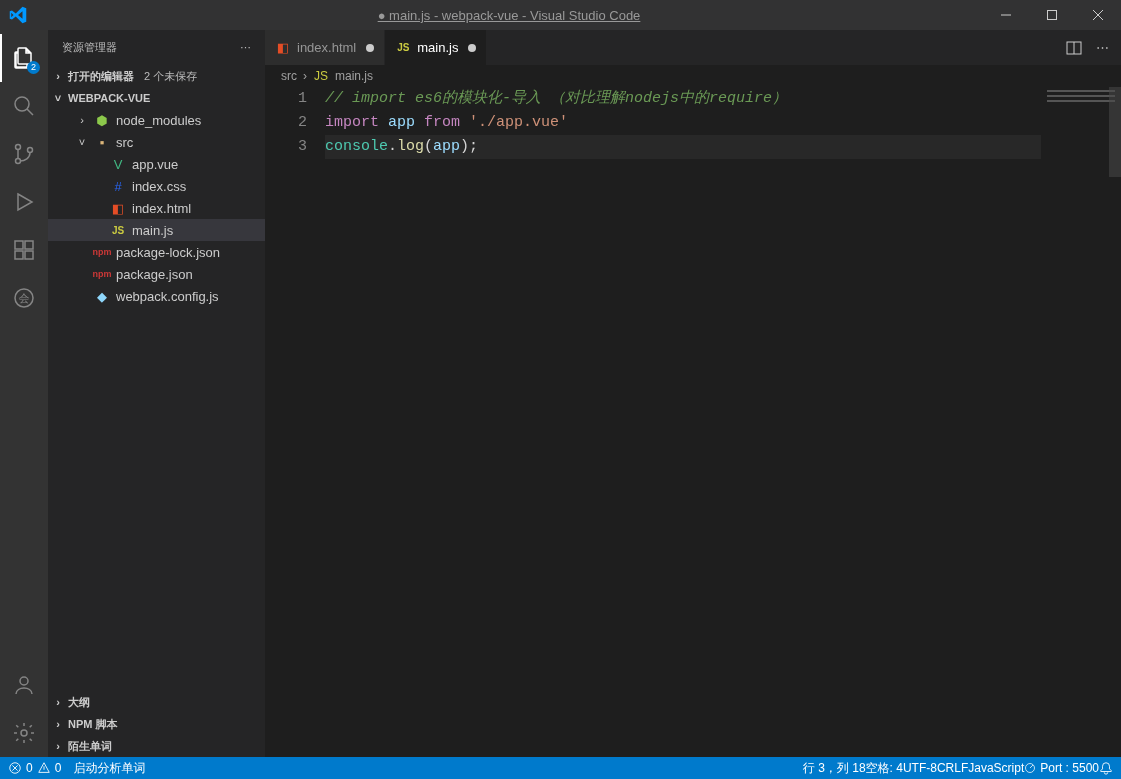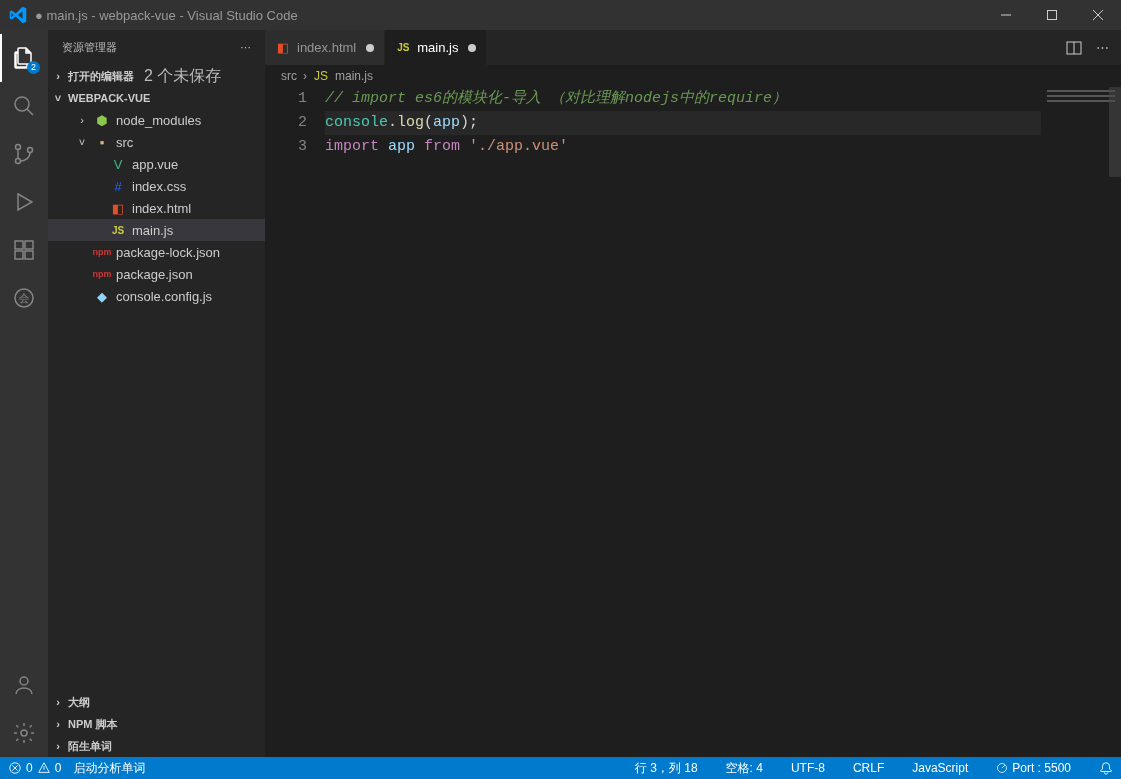--- a/index.html
+++ b/index.html
@@ -19,41 +19,41 @@
   background: #323233;
   display: flex;
   align-items: center;
   color: #cccccc;
 }
 .titlebar .logo {
   width: 35px; display:flex; justify-content:center; align-items:center;
 }
 .titlebar .menu { display:flex; }
 .titlebar .menu-item { padding: 0 8px; height:30px; display:flex; align-items:center; cursor:pointer; }
-.titlebar .title { flex:1; text-align:left; color:#999; }
+.titlebar .title { flex:1; text-align:center; color:#999;text-decoration:underline; }
 .titlebar .win-controls { display:flex; }
 .titlebar .win-btn { width:46px; height:30px; display:flex; align-items:center; justify-content:center; cursor:pointer; color:#ccc; }
 
 .main { flex:1; display:flex; min-height:0; }
 .activitybar {
   width: 48px; background:#333333; display:flex; flex-direction:column; align-items:center;
   padding-top:4px;
 }
 .activity-item { width:48px; height:48px; display:flex; align-items:center; justify-content:center; cursor:pointer; position:relative; color:#858585; }
 .activity-item.active { color:#fff; }
 .activity-item.active::before { content:""; position:absolute; left:0; top:0; bottom:0; width:2px; background:#fff; }
 .activity-badge { position:absolute; bottom:8px; right:8px; background:#007acc; color:#fff; font-size:9px; padding:0 4px; border-radius:8px; line-height:13px;}
 .activity-spacer { flex:1; }
 
 .sidebar {
   width: 217px; background:#252526; display:flex; flex-direction:column; overflow:hidden;
 }
 .sidebar-header { height:35px; display:flex; align-items:center; justify-content:space-between; padding:0 14px; font-size:11px; color:#bbb; }
 .sidebar-section-head { height:22px; display:flex; align-items:center; padding-left:4px; font-size:11px; font-weight:700; color:#ccc; gap:4px; cursor:pointer; }
-.sidebar-section-head .extra { font-weight:400; color:#bbb; margin-left:6px; font-size:16px;}
+.sidebar-section-head .extra { font-weight:400; color:#bbb; margin-left:6px; font-size:11px;}
 .tree { flex:1; overflow:auto; }
 .tree-row { height:22px; display:flex; align-items:center; padding-left:14px; cursor:pointer; gap:6px; white-space:nowrap; }
 .tree-row.indent1 { padding-left:28px; }
 .tree-row.indent2 { padding-left:44px; }
 .tree-row.selected { background:#37373d; }
 .icon { width:16px; display:inline-flex; justify-content:center; }
 .chev { width:12px; text-align:center; color:#ccc; font-size:11px;}
 .sidebar-footer-sec { height:22px; display:flex; align-items:center; padding-left:4px; font-size:11px; font-weight:700; color:#ccc; gap:4px; cursor:pointer;}
 
 .ico-folder { color:#dcb67a; }
@@ -83,21 +83,21 @@
 
 .c-comment { color:#6a9955; font-style:italic; }
 .c-keyword { color:#c586c0; }
 .c-var { color:#9cdcfe; }
 .c-string { color:#ce9178; }
 .c-func { color:#dcdcaa; }
 .c-obj { color:#4ec9b0; }
 .c-punct { color:#d4d4d4; }
 
 .statusbar { height:22px; background:#007acc; display:flex; align-items:center; color:#fff; font-size:12px; padding:0 8px; gap:12px;}
-.statusbar .sb-right { margin-left:auto; display:flex; gap:28px; align-items:center;}
+.statusbar .sb-right { margin-left:auto; display:flex; gap:0; align-items:center;}
 .sb-item { display:flex; align-items:center; gap:4px; cursor:pointer;}
 svg { display:block; }
 </style>
 </head>
 <body>
 
 <div class="titlebar">
   <div class="logo">
     <svg width="18" height="18" viewBox="0 0 24 24">
         <path fill="#0098ff" d="M23 3l-5-2-9 9-5-4-3 1v10l3 1 5-4 9 9 5-2V3zM3 15V9l3 3-3 3zm15 2l-6-5 6-5v10z"></path>
@@ -231,21 +231,21 @@
           <span>package-lock.json</span>
         </div>
         <div class="tree-row indent1">
           <span class="chev"></span>
           <span class="icon ico-npm" style="font-size:9px;font-weight:700;">npm</span>
           <span>package.json</span>
         </div>
         <div class="tree-row indent1">
           <span class="chev"></span>
           <span class="icon ico-webpack">◆</span>
-          <span>console.config.js</span>
+          <span>webpack.config.js</span>
         </div>
       </div>
     <div class="sidebar-footer-sec">
       <span class="chev">›</span>
       <span>大纲</span>
     </div>
     <div class="sidebar-footer-sec">
       <span class="chev">›</span>
       <span>NPM 脚本</span>
     </div>
@@ -284,22 +284,22 @@
       <span>main.js</span>
     </div>
     <div class="editor">
       <div class="gutter" id="gutter">
           <div>1</div>
           <div>2</div>
           <div>3</div>
         </div>
       <div class="codearea" id="codearea">
           <div class="codeline"><span class="c-comment">// import es6的模块化-导入 （对比理解nodejs中的require）</span></div>
+          <div class="codeline"><span class="c-keyword">import</span> <span class="c-var">app</span> <span class="c-keyword">from</span> <span class="c-string">'./app.vue'</span></div>
           <div class="codeline hl"><span class="c-obj">console</span><span class="c-punct">.</span><span class="c-func">log</span><span class="c-punct">(</span><span class="c-var">app</span><span class="c-punct">);</span></div>
-          <div class="codeline"><span class="c-keyword">import</span> <span class="c-var">app</span> <span class="c-keyword">from</span> <span class="c-string">'./app.vue'</span></div>
         </div>
       <div class="minimap">
         <div class="mm-line"></div>
           <div class="mm-line"></div>
           <div class="mm-line"></div>
         <div class="mm-scroll"></div>
       </div>
     </div>
   </div>
 </div>

